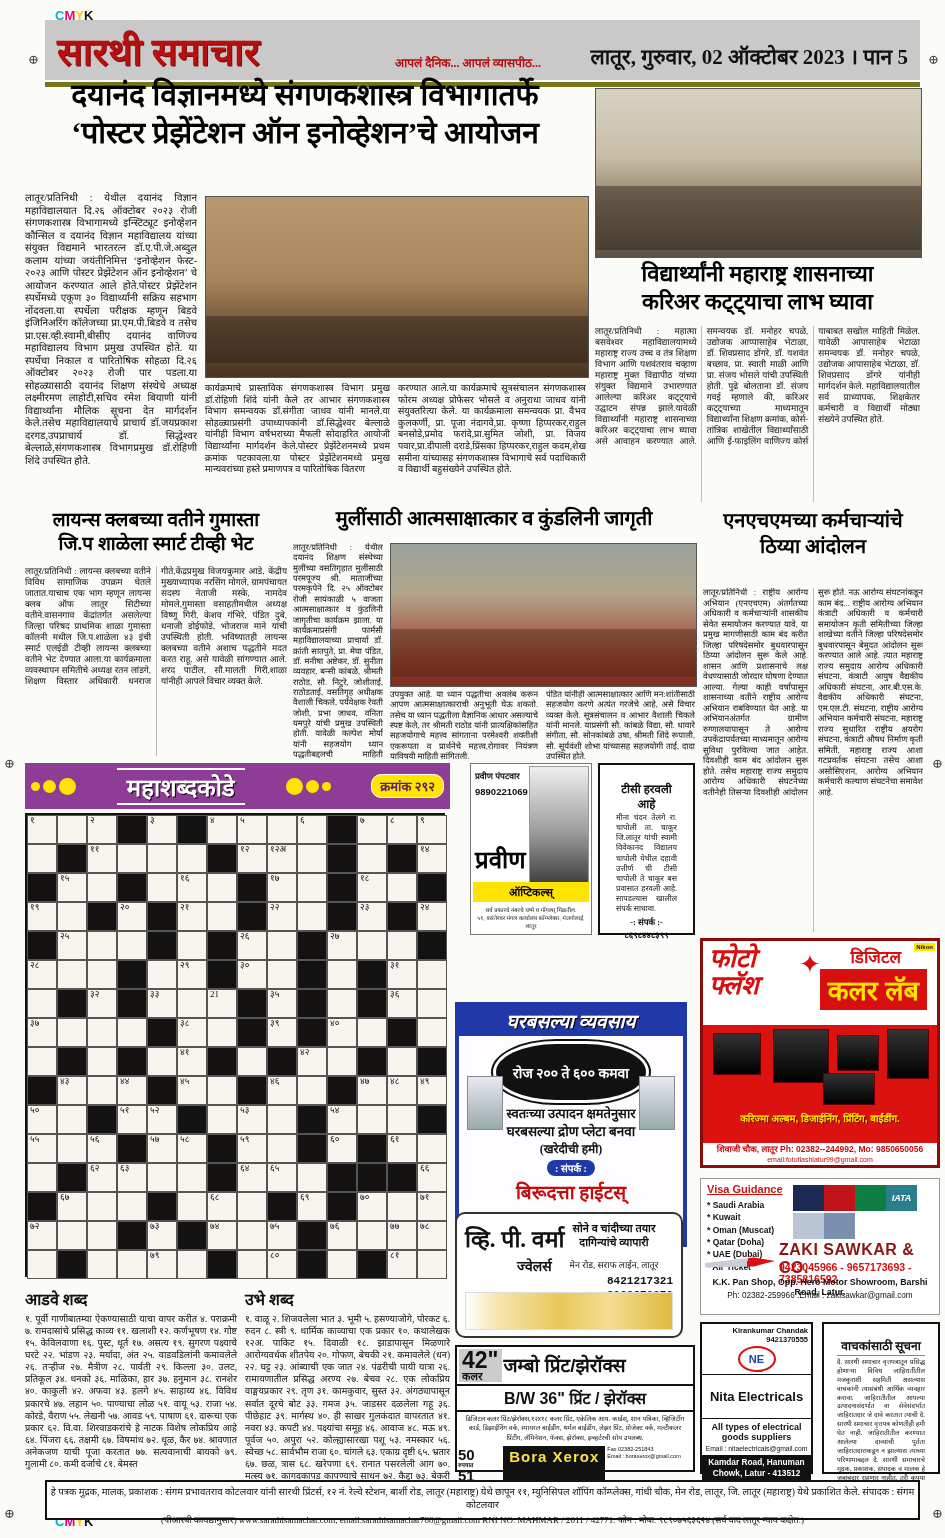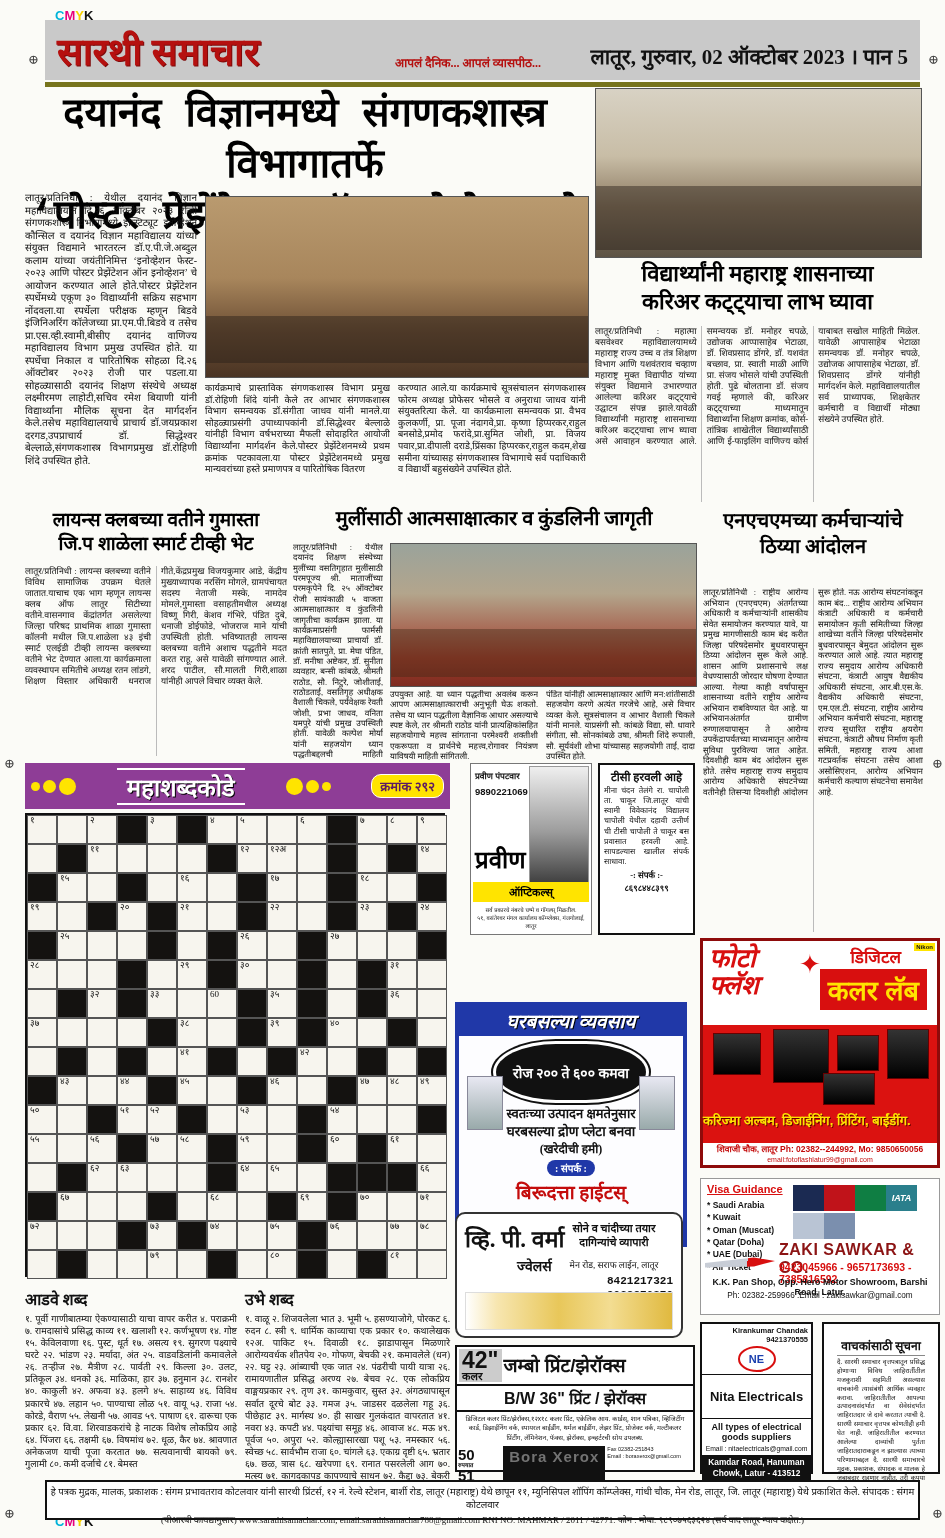--- a/index.html
+++ b/index.html
@@ -47,21 +47,21 @@
 
   
   .ad{box-sizing:border-box;}
   .praveen{left:470px;top:763px;width:122px;height:172px;border:1px solid #777;background:#fff;font-family:"Liberation Sans",sans-serif;}
   .praveen .model{position:absolute;right:2px;top:2px;width:58px;height:118px;background:linear-gradient(180deg,#efefef,#9c9c9c 55%,#3c3c3c);border:1px solid #999;}
   .praveen .nm{position:absolute;left:4px;top:6px;font-size:8.5px;font-weight:bold;}
   .praveen .ph{position:absolute;left:4px;top:22px;font-size:9.5px;font-weight:bold;}
   .praveen .big{position:absolute;left:4px;top:78px;font-size:24px;font-weight:bold;color:#000;}
   .praveen .band{position:absolute;left:2px;right:2px;top:118px;height:20px;background:#ffe400;color:#000;font-weight:bold;font-size:11px;text-align:center;line-height:20px;}
   .praveen .tiny{position:absolute;left:2px;right:2px;top:142px;font-size:5.8px;text-align:center;line-height:1.4;}
-  .tcbox{left:598px;top:763px;width:97px;height:172px;border:2px solid #111;background:#fff;padding:4px;}
+  .tcbox{left:598px;top:763px;width:97px;height:172px;border:2px solid #111;background:#fff;padding:16px;}
   .tcbox h4{margin:0 0 2px;font-size:11.5px;text-align:center;}
   .tcbox p{margin:0;font-size:7.8px;text-align:justify;line-height:1.3;}
   .tcbox .ctr{text-align:center;font-weight:bold;margin-top:2px;font-size:8.5px;}
 
   .ghar{left:455px;top:1002px;width:232px;height:245px;border:4px solid #2038a8;background:#fdfdff;text-align:center;}
   .ghar .hdr{background:#2038a8;color:#fff;font-weight:bold;font-size:19px;font-style:italic;padding:2px 0;text-shadow:1px 1px 0 #000;}
   .burst{margin:8px auto 4px;width:150px;height:56px;background:#111;border-radius:40%/50%;color:#fff;font-weight:bold;font-size:14px;display:flex;align-items:center;justify-content:center;box-shadow:0 0 0 3px #fff,0 0 0 5px #111;}
   .ghar .ln1{font-size:13px;font-weight:bold;margin-top:4px;}
   .ghar .ln2{font-size:13.5px;font-weight:bold;}
   .ghar .ln3{font-size:12px;font-weight:bold;}
@@ -81,34 +81,34 @@
   .bora{left:455px;top:1345px;width:240px;height:127px;border:2px solid #111;background:#fff;font-family:"Liberation Sans",sans-serif;}
   .bora .r1{display:flex;align-items:center;border-bottom:2px solid #111;}
   .bora .sz{background:#ccc;font-size:23px;font-weight:bold;padding:0 3px;margin:2px;line-height:1;}
   .bora .szs{font-size:11px;font-weight:bold;display:block;line-height:.9;}
   .bora .jumbo{font-size:19px;font-weight:bold;}
   .bora .r2{font-size:16px;font-weight:bold;text-align:center;border-bottom:2px solid #111;padding:1px 0;}
   .bora .svc{font-size:6.6px;text-align:center;line-height:1.45;padding:2px 3px;}
   .bora .r4{display:flex;align-items:stretch;gap:2px;margin-top:1px;}
   .bora .fifty{font-size:15px;font-weight:bold;line-height:1;padding:1px;}
   .bora .fifty small{display:block;font-size:6px;}
-  .bora .bx{background:#111;color:#737373;font-weight:bold;font-size:15px;padding:2px 6px;letter-spacing:1px;}
+  .bora .bx{background:#111;color:#fde047;font-weight:bold;font-size:15px;padding:2px 6px;letter-spacing:1px;}
   .bora .fax{font-size:5.5px;line-height:1.3;}
   .bora .addr{background:#111;color:#fff;font-size:7px;text-align:center;padding:1px 0;}
 
   .pflash{left:700px;top:938px;width:240px;height:230px;background:#db1210;border:3px solid #8e0b0b;color:#ffe400;font-family:"Liberation Sans",sans-serif;}
   .pflash .top{position:relative;height:84px;background:#fff;}
   .pflash .logo{position:absolute;left:6px;top:4px;font-size:26px;font-weight:bold;color:#d80f0f;line-height:1.05;font-style:italic;}
   .pflash .star{position:absolute;left:96px;top:8px;color:#d80f0f;font-size:26px;}
   .pflash .dcl1{position:absolute;right:36px;top:4px;font-size:17px;font-weight:bold;color:#d80f0f;background:#fff;}
   .pflash .dcl2{position:absolute;right:10px;top:28px;font-size:27px;font-weight:bold;color:#ffe400;background:#d80f0f;padding:2px 8px;}
   .pflash .nikon{position:absolute;right:2px;top:2px;background:#ffe400;color:#111;font-size:6px;font-weight:bold;padding:1px 2px;}
   .pflash .collage{position:relative;height:86px;}
   .pflash .cam{position:absolute;background:linear-gradient(180deg,#333,#000);border:1px solid #600;}
-  .pflash .line{font-size:13px;font-weight:bold;color:#ffe400;text-shadow:1px 1px 0 #600;}
+  .pflash .line{font-size:10px;font-weight:bold;text-align:center;color:#ffe400;text-shadow:1px 1px 0 #600;}
   .pflash .strip{position:absolute;left:0;right:0;bottom:0;background:#fff;color:#c40c0c;font-size:8.5px;font-weight:bold;text-align:center;line-height:1.3;padding:1px 0;}
 
   .zaki{left:700px;top:1178px;width:240px;height:137px;background:#fff;border:1px solid #999;font-family:"Liberation Sans",sans-serif;}
   .zaki .vg{position:absolute;left:6px;top:4px;font-size:11px;font-weight:bold;color:#d80f0f;text-decoration:underline;}
   .zaki .vlist{position:absolute;left:6px;top:20px;font-size:8.5px;font-weight:bold;line-height:1.45;}
   .zaki .mosaic{position:absolute;left:92px;top:4px;right:0;height:56px;display:flex;flex-wrap:wrap;gap:0;align-items:flex-end;}
   .zaki .mosaic i{display:block;width:31px;height:26px;}
   .zaki .brand{position:absolute;left:78px;top:62px;font-size:16px;font-weight:bold;color:#8c1414;letter-spacing:.5px;}
   .zaki .phones{position:absolute;left:78px;top:82px;font-size:10.5px;font-weight:bold;color:#d80f0f;}
   .zaki .addr{position:absolute;left:2px;right:2px;top:98px;font-size:8.8px;font-weight:bold;text-align:center;}
@@ -143,21 +143,21 @@
 <div class="reg" style="left:4px;top:1506px;">⊕</div>
 <div class="reg" style="left:932px;top:1506px;">⊕</div>
 
 <div class="abs masthead">
   <div class="mast-title">सारथी समाचार</div>
   <div class="mast-tag">आपलं दैनिक... आपलं व्यासपीठ...</div>
   <div class="mast-date">लातूर, गुरुवार, 02 ऑक्टोबर 2023 । पान 5</div>
 </div>
 <div class="abs mast-rule"></div>
 
-<div class="abs headline" style="left:25px;top:90px;width:560px;font-size:40px;font-family:Liberation Mono, monospace;">
+<div class="abs headline" style="left:25px;top:76px;width:560px;font-size:30px;">
   <div>दयानंद विज्ञानमध्ये संगणकशास्त्र विभागातर्फे</div>
   <div>‘पोस्टर प्रेझेंटेशन ऑन इनोव्हेशन’चे आयोजन</div>
 </div>
 <div class="abs bodytxt" style="left:25px;top:192px;width:172px;height:310px;font-size:10px;overflow:hidden;">लातूर/प्रतिनिधी : येथील दयानंद विज्ञान महाविद्यालयात दि.२६ ऑक्टोबर २०२३ रोजी संगणकशास्त्र विभागामध्ये इन्स्टिट्यूट इनोव्हेशन कौन्सिल व दयानंद विज्ञान महाविद्यालय यांच्या संयुक्त विद्यमाने भारतरत्न डॉ.ए.पी.जे.अब्दुल कलाम यांच्या जयंतीनिमित्त ‘इनोव्हेशन फेस्ट- २०२३ आणि पोस्टर प्रेझेंटेशन ऑन इनोव्हेशन’ चे आयोजन करण्यात आले होते.पोस्टर प्रेझेंटेशन स्पर्धेमध्ये एकूण ३० विद्यार्थ्यांनी सक्रिय सहभाग नोंदवला.या स्पर्धेला परीक्षक म्हणून बिडवे इंजिनिअरिंग कॉलेजच्या प्रा.एम.पी.बिडवे व तसेच प्रा.एस.व्ही.स्वामी,बीसीए दयानंद वाणिज्य महाविद्यालय विभाग प्रमुख उपस्थित होते. या स्पर्धेचा निकाल व पारितोषिक सोहळा दि.२६ ऑक्टोबर २०२३ रोजी पार पडला.या सोहळ्यासाठी दयानंद शिक्षण संस्थेचे अध्यक्ष लक्ष्मीरमण लाहोटी,सचिव रमेश बियाणी यांनी विद्यार्थ्यांना मौलिक सूचना देत मार्गदर्शन केले.तसेच महाविद्यालयाचे प्राचार्य डॉ.जयप्रकाश दरगड,उपप्राचार्य डॉ. सिद्धेश्वर बेल्लाळे,संगणकशास्त्र विभागप्रमुख डॉ.रोहिणी शिंदे उपस्थित होते.</div>
 <div class="abs photo ph-grad1" style="left:205px;top:196px;width:382px;height:180px;">
     <div class="ph-strip"></div>
   </div>
 <div class="abs bodytxt" style="left:205px;top:383px;width:185px;height:120px;font-size:9.3px;overflow:hidden;">कार्यक्रमाचे प्रास्ताविक संगणकशास्त्र विभाग प्रमुख डॉ.रोहिणी शिंदे यांनी केले तर आभार संगणकशास्त्र विभाग समन्वयक डॉ.संगीता जाधव यांनी मानले.या सोहळ्याप्रसंगी उपाध्यापकांनी डॉ.सिद्धेश्वर बेल्लाळे यांनीही विभाग वर्षभराच्या मैफली सोदाहरित आयोजी विद्यार्थ्यांना मार्गदर्शन केले.पोस्टर प्रेझेंटेशनमध्ये प्रथम क्रमांक पटकावला.या पोस्टर प्रेझेंटेशनमध्ये प्रमुख मान्यवरांच्या हस्ते प्रमाणपत्र व पारितोषिक वितरण</div>
 <div class="abs bodytxt" style="left:398px;top:383px;width:188px;height:120px;font-size:9.3px;overflow:hidden;">करण्यात आले.या कार्यक्रमाचे सूत्रसंचालन संगणकशास्त्र फोरम अध्यक्ष प्रोफेसर भोसले व अनुराधा जाधव यांनी संयुक्तरित्या केले. या कार्यक्रमाला समन्वयक प्रा. वैभव कुलकर्णी, प्रा. पूजा नंदागवे,प्रा. कृष्णा हिप्परकर,राहुल बनसोडे,प्रमोद फरांदे,प्रा.सुमित जोशी, प्रा. विजय पवार,प्रा.दीपाली दराडे,प्रिंसका हिप्परकर,राहुल कदम,शेख समीना यांच्यासह संगणकशास्त्र विभागाचे सर्व पदाधिकारी व विद्यार्थी बहुसंख्येने उपस्थित होते.</div>
 
@@ -288,21 +288,21 @@
     <div class="cw-cell"></div>
     <div class="cw-cell blk"></div>
     <div class="cw-cell">३१</div>
     <div class="cw-cell"></div>
     <div class="cw-cell"></div>
     <div class="cw-cell blk"></div>
     <div class="cw-cell">३२</div>
     <div class="cw-cell blk"></div>
     <div class="cw-cell">३३</div>
     <div class="cw-cell"></div>
-    <div class="cw-cell">60</div>
+    <div class="cw-cell">21</div>
     <div class="cw-cell blk"></div>
     <div class="cw-cell">३५</div>
     <div class="cw-cell blk"></div>
     <div class="cw-cell"></div>
     <div class="cw-cell blk"></div>
     <div class="cw-cell">३६</div>
     <div class="cw-cell"></div>
     <div class="cw-cell">३७</div>
     <div class="cw-cell"></div>
     <div class="cw-cell"></div>

